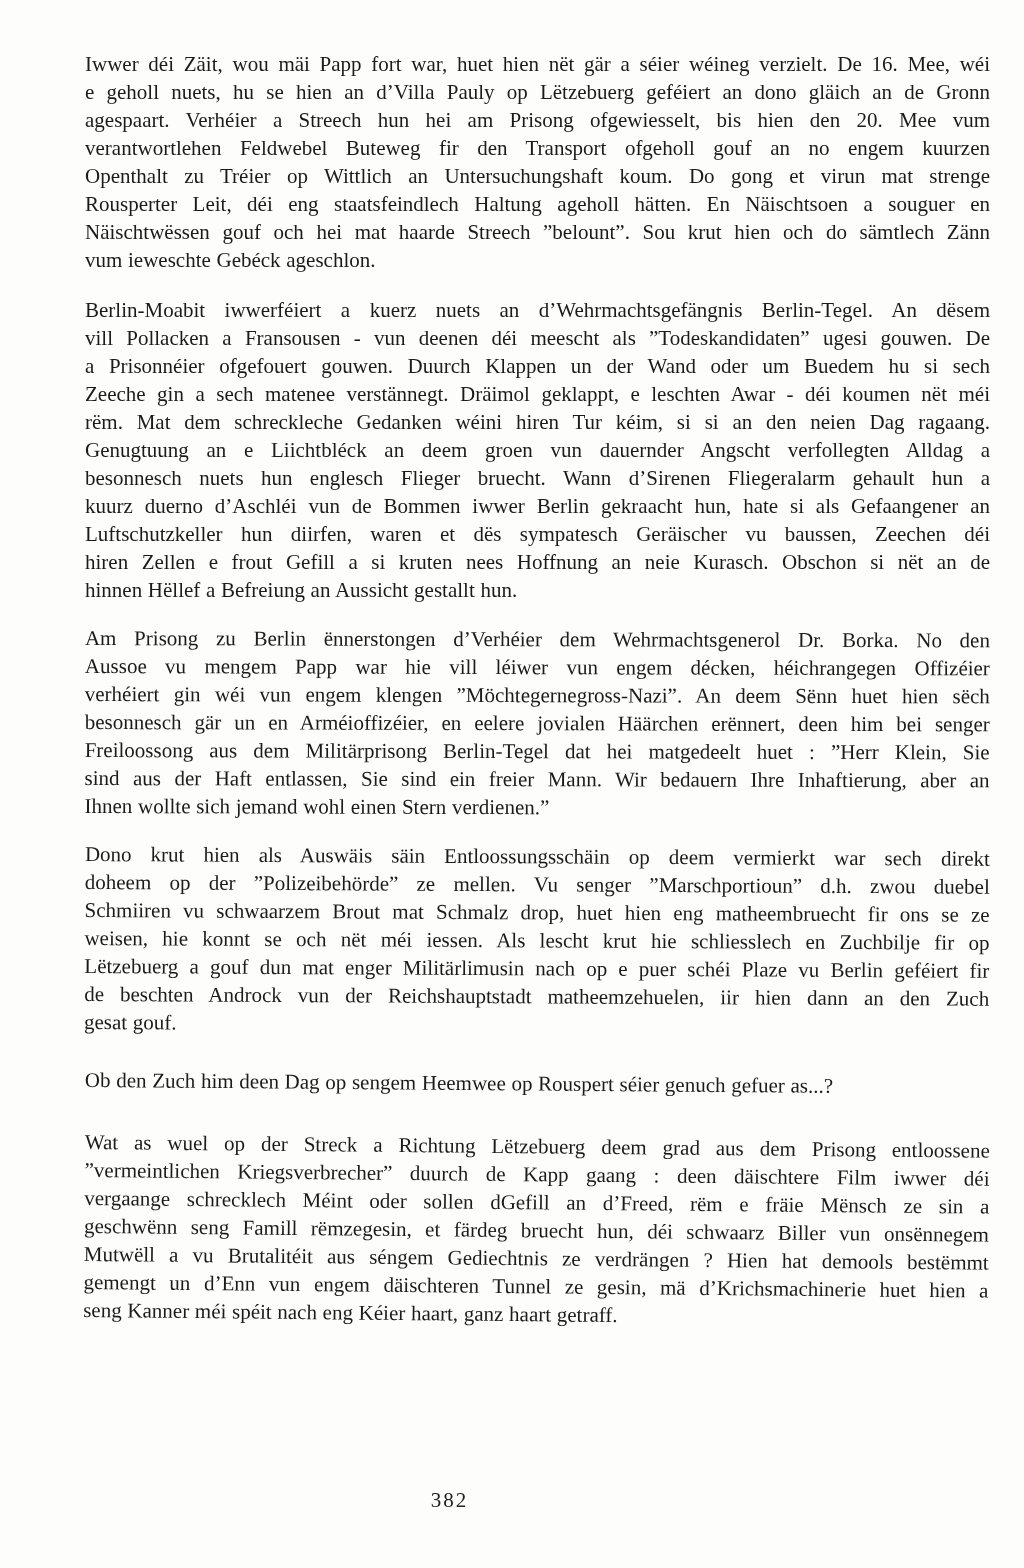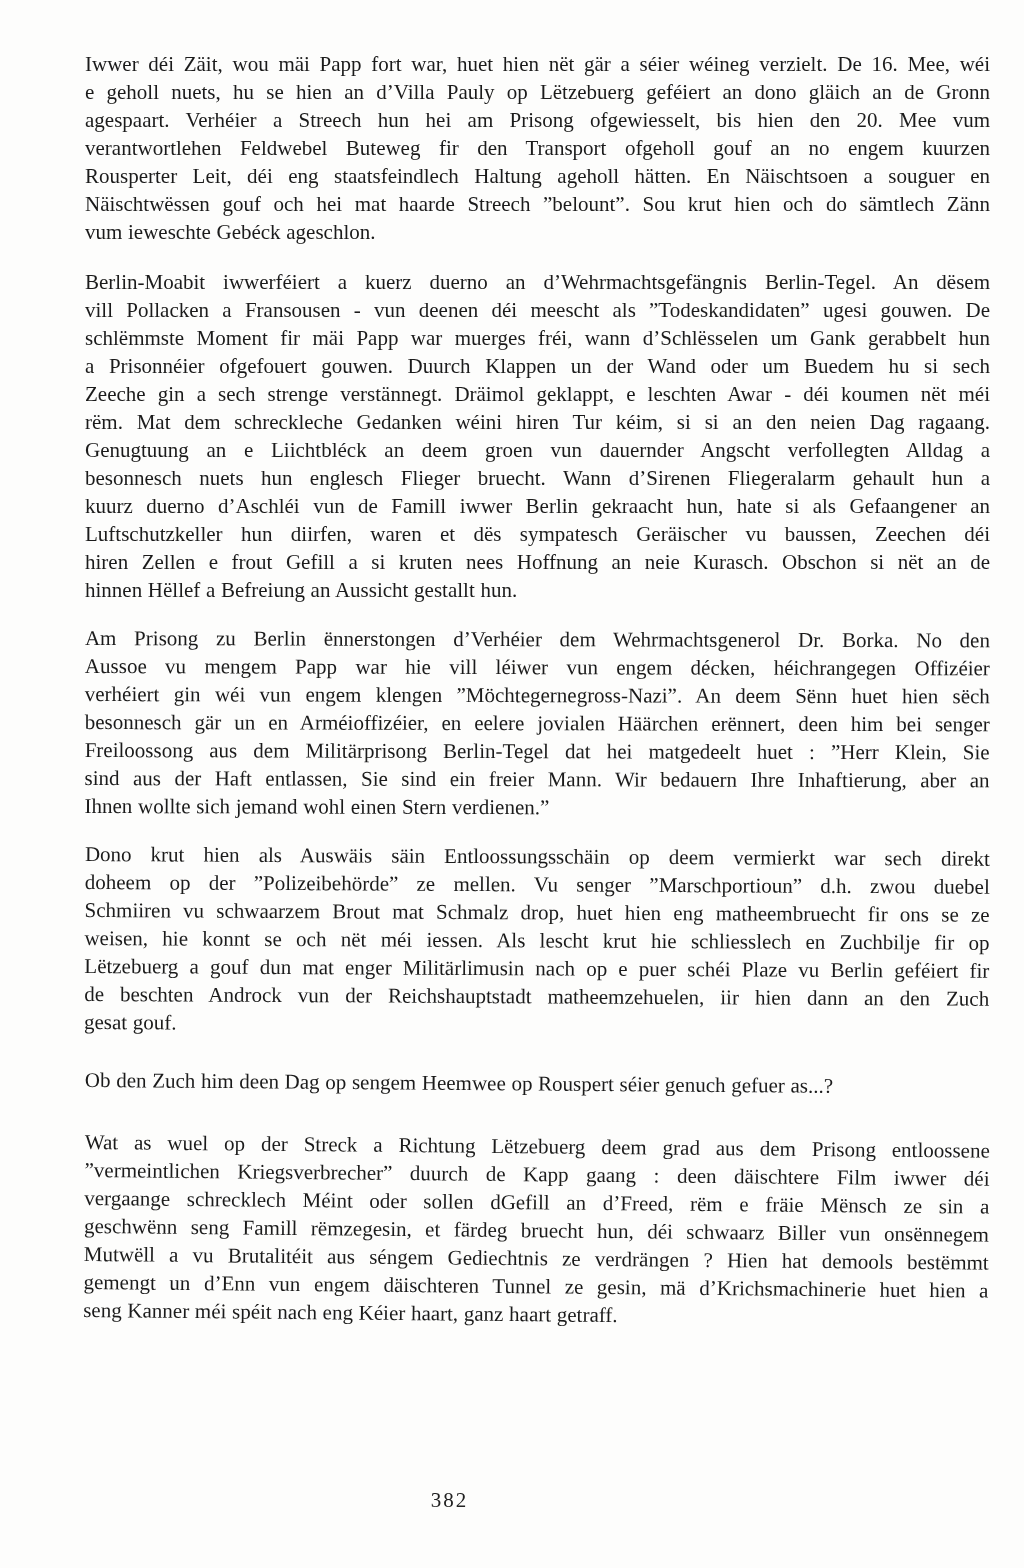--- a/index.html
+++ b/index.html
@@ -61,34 +61,34 @@
 </head>
 <body>
 
 <div class="page">
   <div class="text-block">
     <div class="para">
         <div class="line">Iwwer déi Zäit, wou mäi Papp fort war, huet hien nët gär a séier wéineg verzielt. De 16. Mee, wéi</div>
         <div class="line">e geholl nuets, hu se hien an d’Villa Pauly op Lëtzebuerg geféiert an dono gläich an de Gronn</div>
         <div class="line">agespaart. Verhéier a Streech hun hei am Prisong ofgewiesselt, bis hien den 20. Mee vum</div>
         <div class="line">verantwortlehen Feldwebel Buteweg fir den Transport ofgeholl gouf an no engem kuurzen</div>
+        <div class="line">Openthalt zu Tréier op Wittlich an Untersuchungshaft koum. Do gong et virun mat strenge</div>
         <div class="line">Rousperter Leit, déi eng staatsfeindlech Haltung ageholl hätten. En Näischtsoen a souguer en</div>
         <div class="line">Näischtwëssen gouf och hei mat haarde Streech ”belount”. Sou krut hien och do sämtlech Zänn</div>
         <div class="line last">vum ieweschte Gebéck ageschlon.</div>
       </div>
     <div class="para gap-m">
-        <div class="line">Berlin-Moabit iwwerféiert a kuerz duerno an d’Wehrmachtsgefängnis Berlin-Tegel. An dësem</div>
+        <div class="line">Berlin-Moabit iwwerféiert a kuerz nuets an d’Wehrmachtsgefängnis Berlin-Tegel. An dësem</div>
         <div class="line">vill Pollacken a Fransousen - vun deenen déi meescht als ”Todeskandidaten” ugesi gouwen. De</div>
-        <div class="line">schlëmmste Moment fir mäi Papp war muerges fréi, wann d’Schlësselen um Gank gerabbelt hun</div>
         <div class="line">a Prisonnéier ofgefouert gouwen. Duurch Klappen un der Wand oder um Buedem hu si sech</div>
-        <div class="line">Zeeche gin a sech strenge verstännegt. Dräimol geklappt, e leschten Awar - déi koumen nët méi</div>
+        <div class="line">Zeeche gin a sech matenee verstännegt. Dräimol geklappt, e leschten Awar - déi koumen nët méi</div>
         <div class="line">rëm. Mat dem schreckleche Gedanken wéini hiren Tur kéim, si si an den neien Dag ragaang.</div>
         <div class="line">Genugtuung an e Liichtbléck an deem groen vun dauernder Angscht verfollegten Alldag a</div>
         <div class="line">besonnesch nuets hun englesch Flieger bruecht. Wann d’Sirenen Fliegeralarm gehault hun a</div>
-        <div class="line">kuurz duerno d’Aschléi vun de Famill iwwer Berlin gekraacht hun, hate si als Gefaangener an</div>
+        <div class="line">kuurz duerno d’Aschléi vun de Bommen iwwer Berlin gekraacht hun, hate si als Gefaangener an</div>
         <div class="line">Luftschutzkeller hun diirfen, waren et dës sympatesch Geräischer vu baussen, Zeechen déi</div>
         <div class="line">hiren Zellen e frout Gefill a si kruten nees Hoffnung an neie Kurasch. Obschon si nët an de</div>
         <div class="line last">hinnen Hëllef a Befreiung an Aussicht gestallt hun.</div>
       </div>
     <div class="para gap-m tilt-1">
         <div class="line">Am Prisong zu Berlin ënnerstongen d’Verhéier dem Wehrmachtsgenerol Dr. Borka. No den</div>
         <div class="line">Aussoe vu mengem Papp war hie vill léiwer vun engem décken, héichrangegen Offizéier</div>
         <div class="line">verhéiert gin wéi vun engem klengen ”Möchtegernegross-Nazi”. An deem Sënn huet hien sëch</div>
         <div class="line">besonnesch gär un en Arméioffizéier, en eelere jovialen Häärchen erënnert, deen him bei senger</div>
         <div class="line">Freiloossong aus dem Militärprisong Berlin-Tegel dat hei matgedeelt huet : ”Herr Klein, Sie</div>

